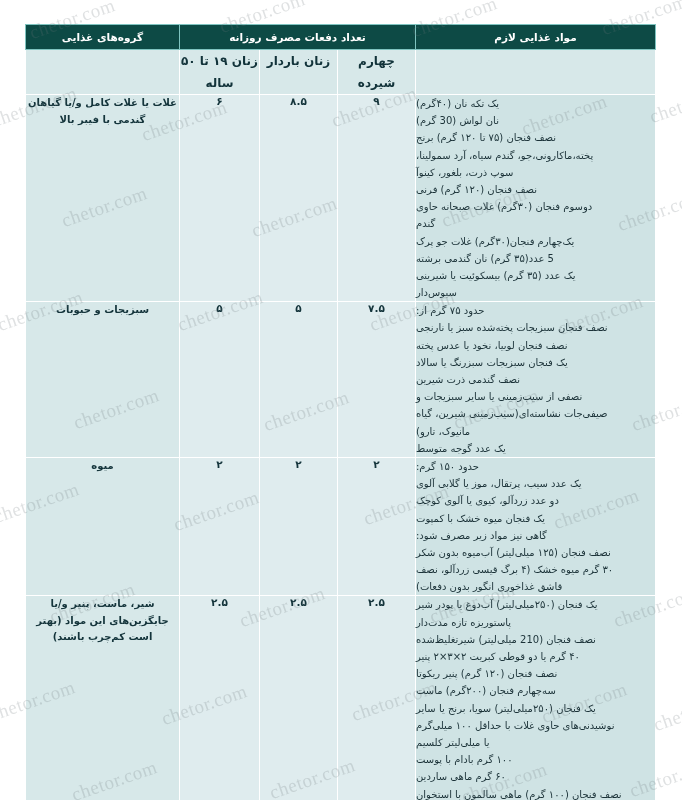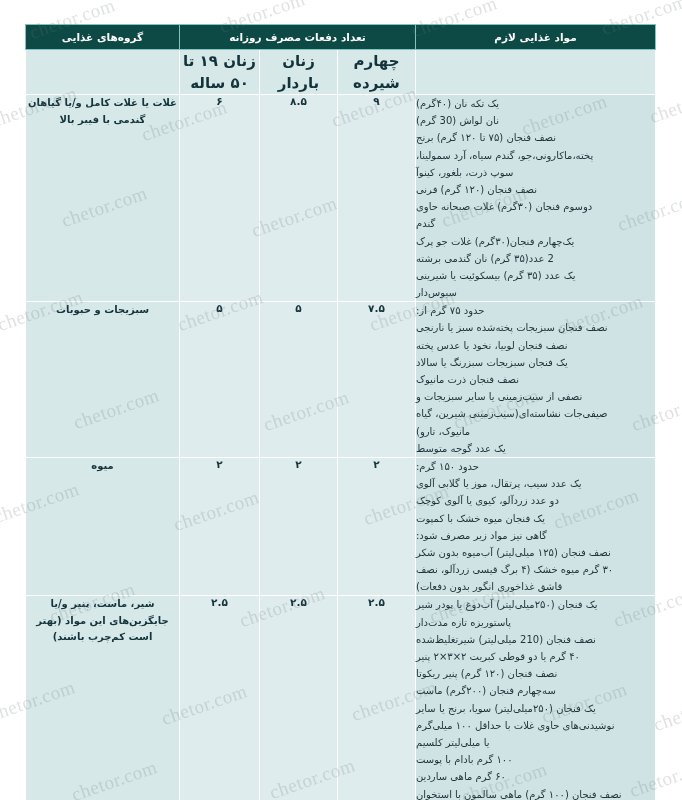--- a/index.html
+++ b/index.html
@@ -63,21 +63,21 @@
     height: 24px;
     line-height: 24px;
     border: 1px solid #7fc4c0;
     box-sizing: border-box;
     letter-spacing: 0.2px;
   }
   .subhdr {
     background: #d7e8e9;
     color: #12333a;
     text-align: center;
-    font-size: 15px;
+    font-size: 12px;
     font-weight: bold;
     height: 22px;
     line-height: 22px;
     border: 1px solid #ffffff;
     border-top: none;
     box-sizing: border-box;
   }
   .subhdr.blank {
     background: #d7e8e9;
   }
@@ -157,36 +157,36 @@
           <td class="foods">
             <span class="ln">یک تکه نان (۴۰گرم)</span>
             <span class="ln">نان لواش (30 گرم)</span>
             <span class="ln">نصف فنجان (۷۵ تا ۱۲۰ گرم) برنج</span>
             <span class="ln">پخته،ماکارونی،جو، گندم سیاه، آرد سمولینا،</span>
             <span class="ln">سوپ ذرت، بلغور، کینوآ</span>
             <span class="ln">نصف فنجان (۱۲۰ گرم) فرنی</span>
             <span class="ln">دو‌سوم فنجان (۳۰گرم) غلات صبحانه حاوی</span>
             <span class="ln">گندم</span>
             <span class="ln">یک‌چهارم فنجان(۳۰گرم) غلات جو پرک</span>
-            <span class="ln">2 عدد(۳۵ گرم) نان گندمی برشته</span>
+            <span class="ln">5 عدد(۳۵ گرم) نان گندمی برشته</span>
             <span class="ln">یک عدد (۳۵ گرم) بیسکوئیت یا شیرینی</span>
             <span class="ln">سبوس‌دار</span>
           </td>
           <td class="num">۹</td>
           <td class="num">۸.۵</td>
           <td class="num">۶</td>
           <td class="group">غلات یا غلات کامل و/یا گیاهان گندمی با فیبر بالا</td>
         </tr>
         <tr>
           <td class="foods">
             <span class="ln">حدود ۷۵ گرم از:</span>
             <span class="ln">نصف فنجان سبزیجات پخته‌شده سبز یا نارنجی</span>
             <span class="ln">نصف فنجان لوبیا، نخود یا عدس پخته</span>
             <span class="ln">یک فنجان سبزیجات سبزرنگ یا سالاد</span>
-            <span class="ln">نصف فنجان ذرت مانیوک</span>
+            <span class="ln">نصف گندمی ذرت شیرین</span>
             <span class="ln">نصفی از سیب‌زمینی یا سایر سبزیجات و</span>
             <span class="ln">صیفی‌جات نشاسته‌ای(سیب‌زمینی شیرین، گیاه</span>
             <span class="ln">مانیوک، تارو)</span>
             <span class="ln">یک عدد گوجه متوسط</span>
           </td>
           <td class="num">۷.۵</td>
           <td class="num">۵</td>
           <td class="num">۵</td>
           <td class="group">سبزیجات و حبوبات</td>
         </tr>

